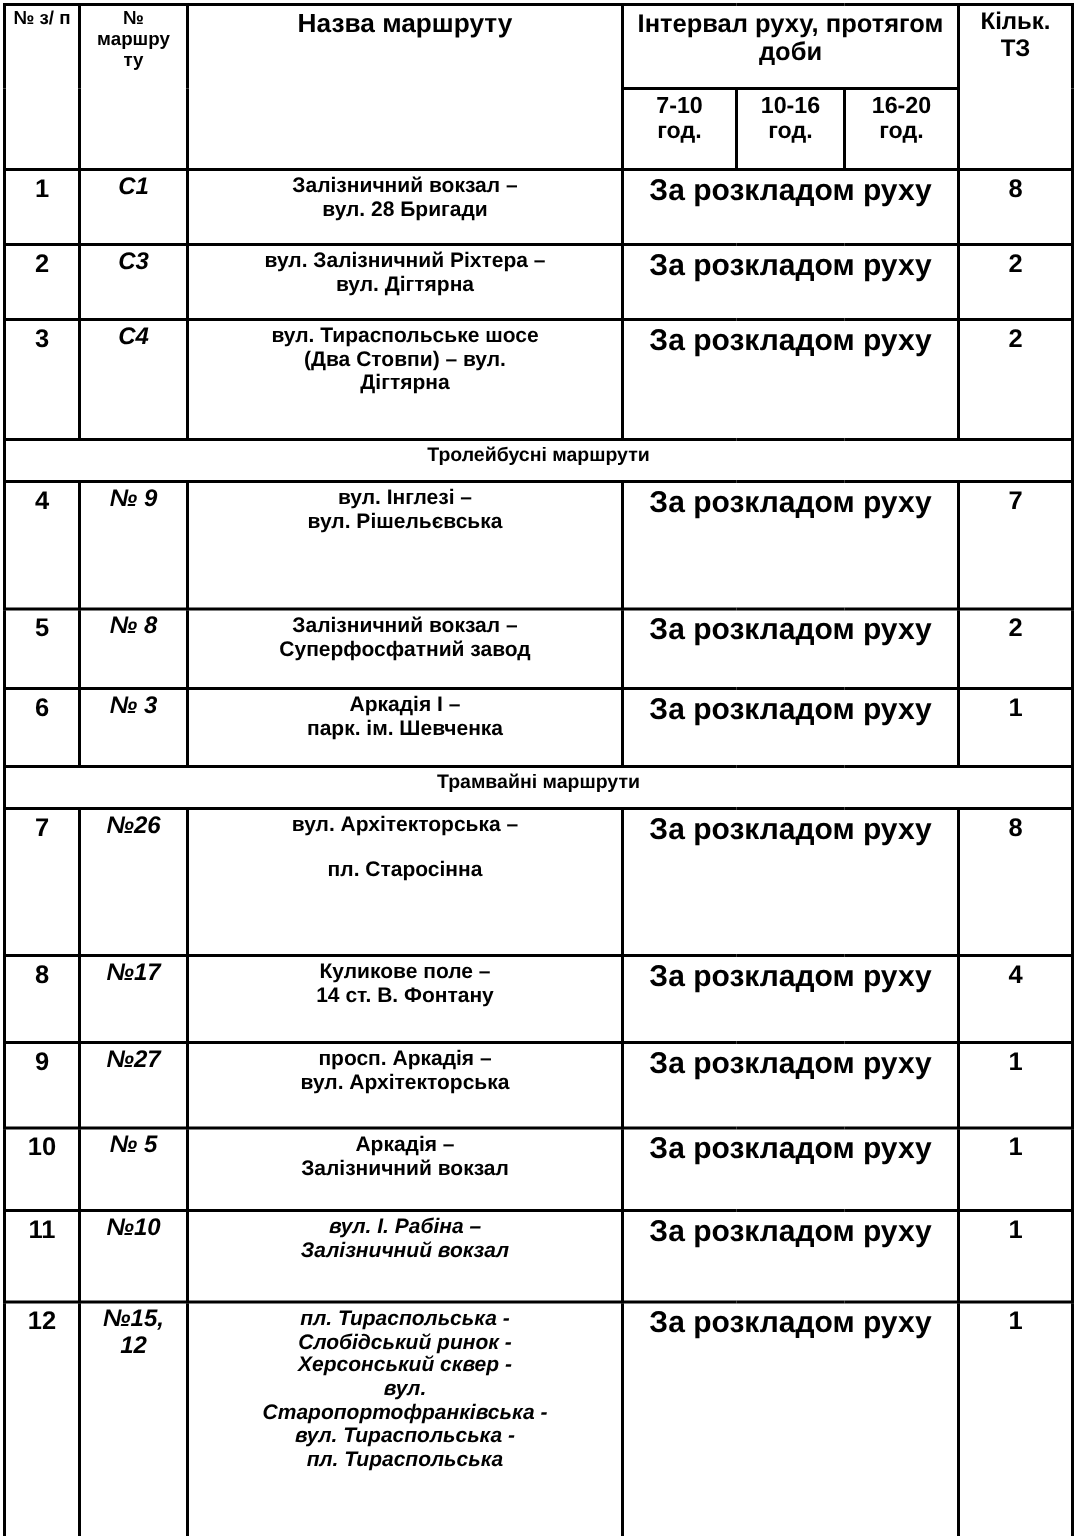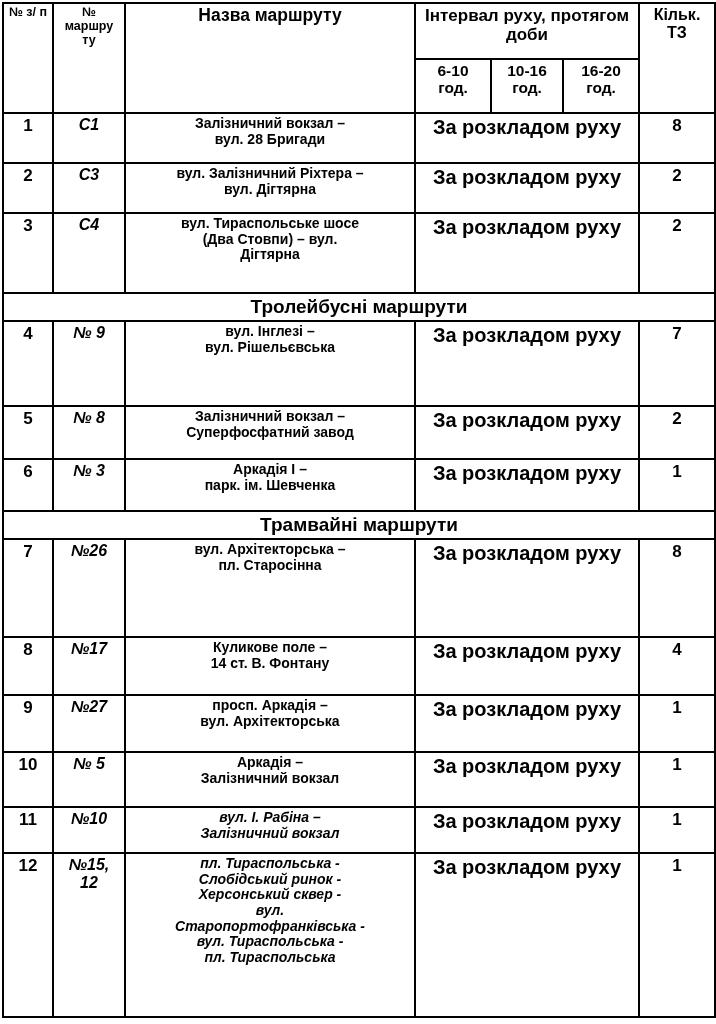--- a/index.html
+++ b/index.html
@@ -108,21 +108,21 @@
     padding-top: 4px;
   }
 
   
   .section-row td {
     border-left: 2px solid #000000;
     border-right: 2px solid #000000;
     border-top: 2px solid #000000;
     border-bottom: 2px solid #000000;
     text-align: center;
-    font-size: 19px;
+    font-size: 13px;
     font-weight: bold;
     height: 28px;
     vertical-align: middle;
     padding: 1px 3px;
   }
 </style>
 </head>
 <body>
 
 <div class="sheet">
@@ -155,21 +155,21 @@
           <span class="subline">протягом доби</span>
         </td>
         <td class="hdr-main hdr-count" rowspan="2">
           <span class="subline">Кільк.</span>
           <span class="subline">ТЗ</span>
         </td>
       </tr>
 
       <tr>
         <td class="hdr-sub">
-          <span class="subline">6-10</span>
+          <span class="subline">7-10</span>
           <span class="subline">год.</span>
         </td>
         <td class="hdr-sub">
           <span class="subline">10-16</span>
           <span class="subline">год.</span>
         </td>
         <td class="hdr-sub">
           <span class="subline">16-20</span>
           <span class="subline">год.</span>
         </td>
@@ -254,21 +254,21 @@
         <tr class="section-row">
           <td colspan="7">Трамвайні маршрути</td>
         </tr>
         <tr style="height: 98px;">
           <td class="cell-idx">7</td>
           <td class="cell-route">
             <span class="subline" style="display: block;">№26</span>
           </td>
           <td class="cell-name">
             <span style="display: block;">вул. Архітекторська –</span>
-            <span style="display: block;">пл. Старосінна</span>
+            <span style="display: block; margin-top: 14px;">пл. Старосінна</span>
           </td>
           <td class="cell-interval" colspan="3">За розкладом руху</td>
           <td class="cell-count">8</td>
         </tr>
         <tr style="height: 58px;">
           <td class="cell-idx">8</td>
           <td class="cell-route">
             <span class="subline" style="display: block;">№17</span>
           </td>
           <td class="cell-name">
@@ -295,21 +295,21 @@
           <td class="cell-route">
             <span class="subline" style="display: block;">№ 5</span>
           </td>
           <td class="cell-name">
             <span style="display: block;">Аркадія –</span>
             <span style="display: block;">Залізничний вокзал</span>
           </td>
           <td class="cell-interval" colspan="3">За розкладом руху</td>
           <td class="cell-count">1</td>
         </tr>
-        <tr style="height: 46px;">
+        <tr style="height: 61px;">
           <td class="cell-idx">11</td>
           <td class="cell-route">
             <span class="subline" style="display: block;">№10</span>
           </td>
           <td class="cell-name italic">
             <span style="display: block;">вул. I. Рабіна –</span>
             <span style="display: block;">Залізничний вокзал</span>
           </td>
           <td class="cell-interval" colspan="3">За розкладом руху</td>
           <td class="cell-count">1</td>

